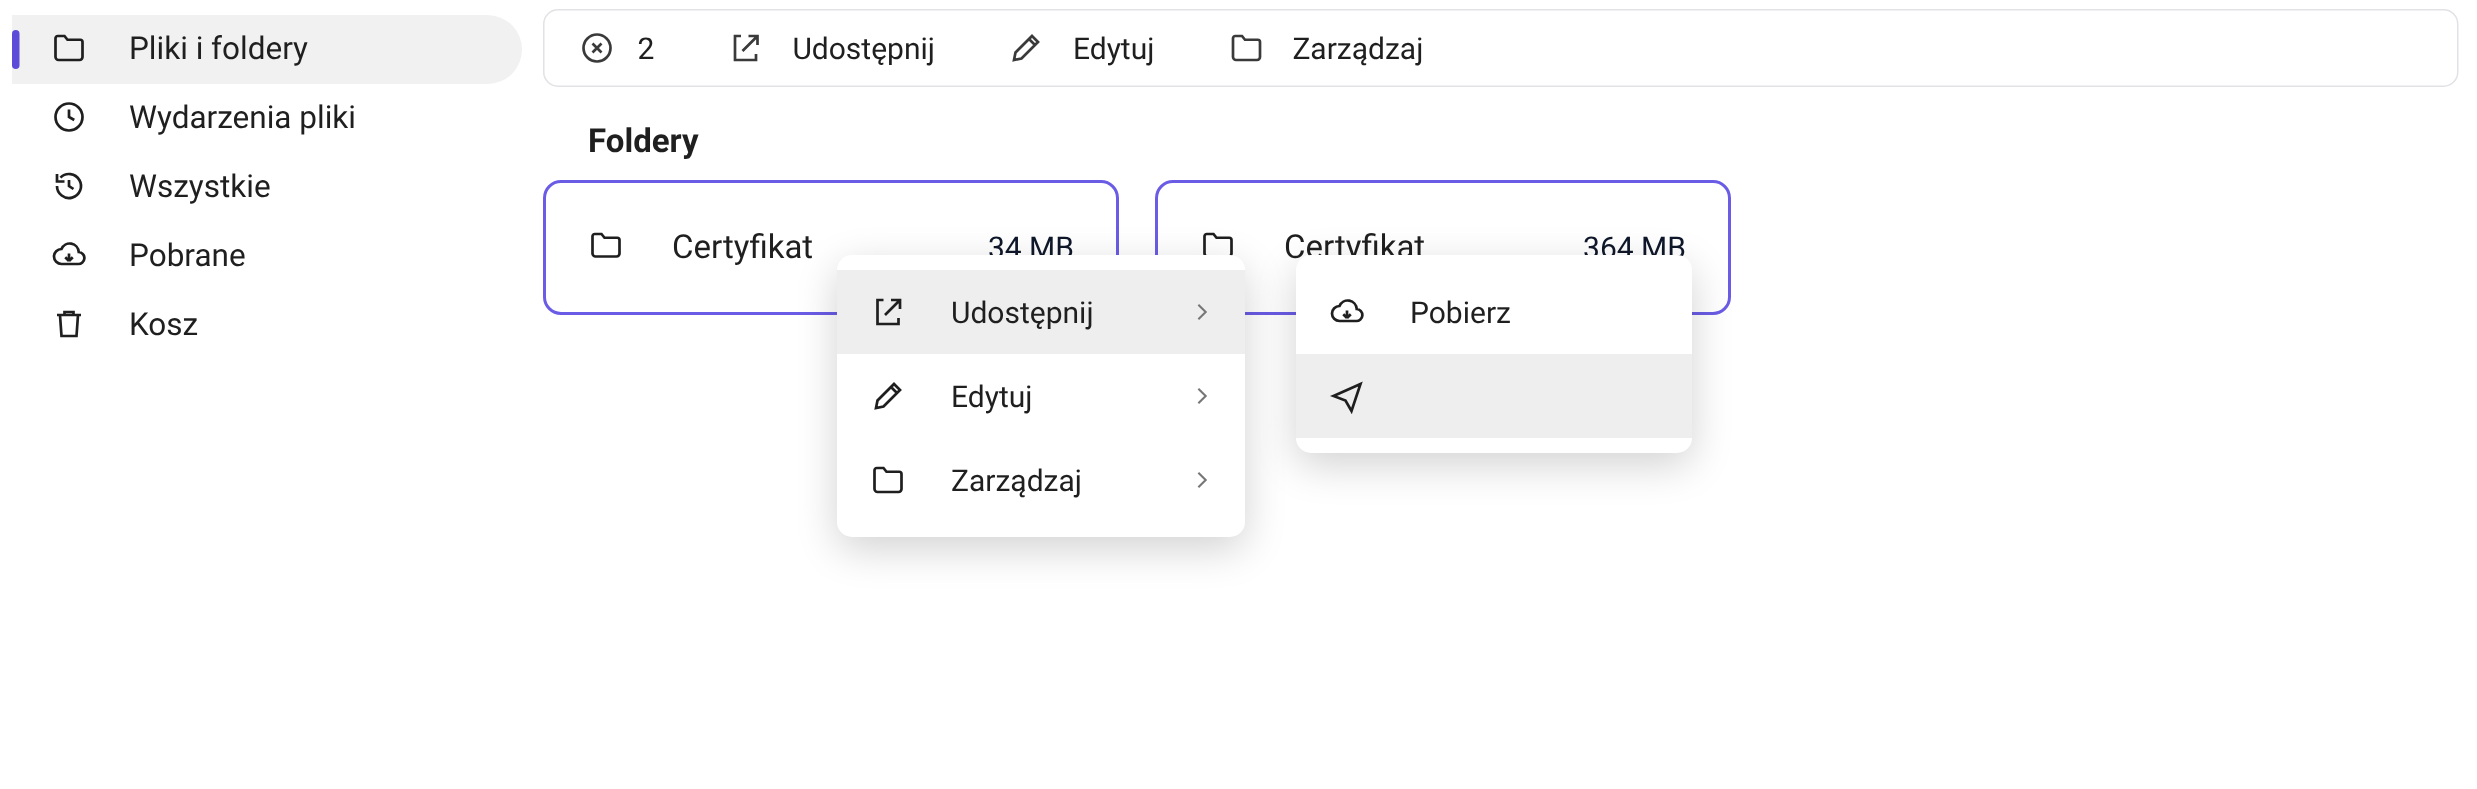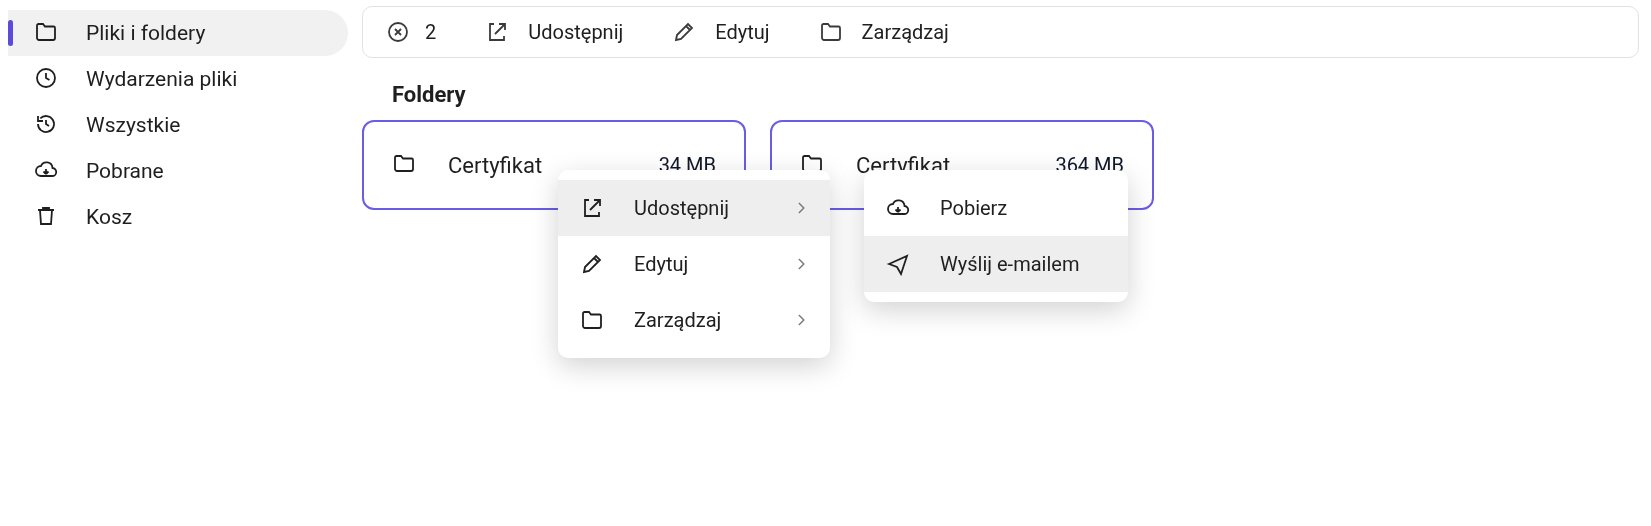--- a/index.html
+++ b/index.html
@@ -344,15 +344,14 @@
         </svg>
       </span>
     <span class="m-label">Pobierz</span>
   </div>
   <div class="menu-item highlight">
     <span class="m-icon">
         <svg>
           <use href="#ic-send"></use>
         </svg>
       </span>
-    <span class="m-label">Wyślij e-mailem</span>
   </div>
 </div>
 
 </body></html>

